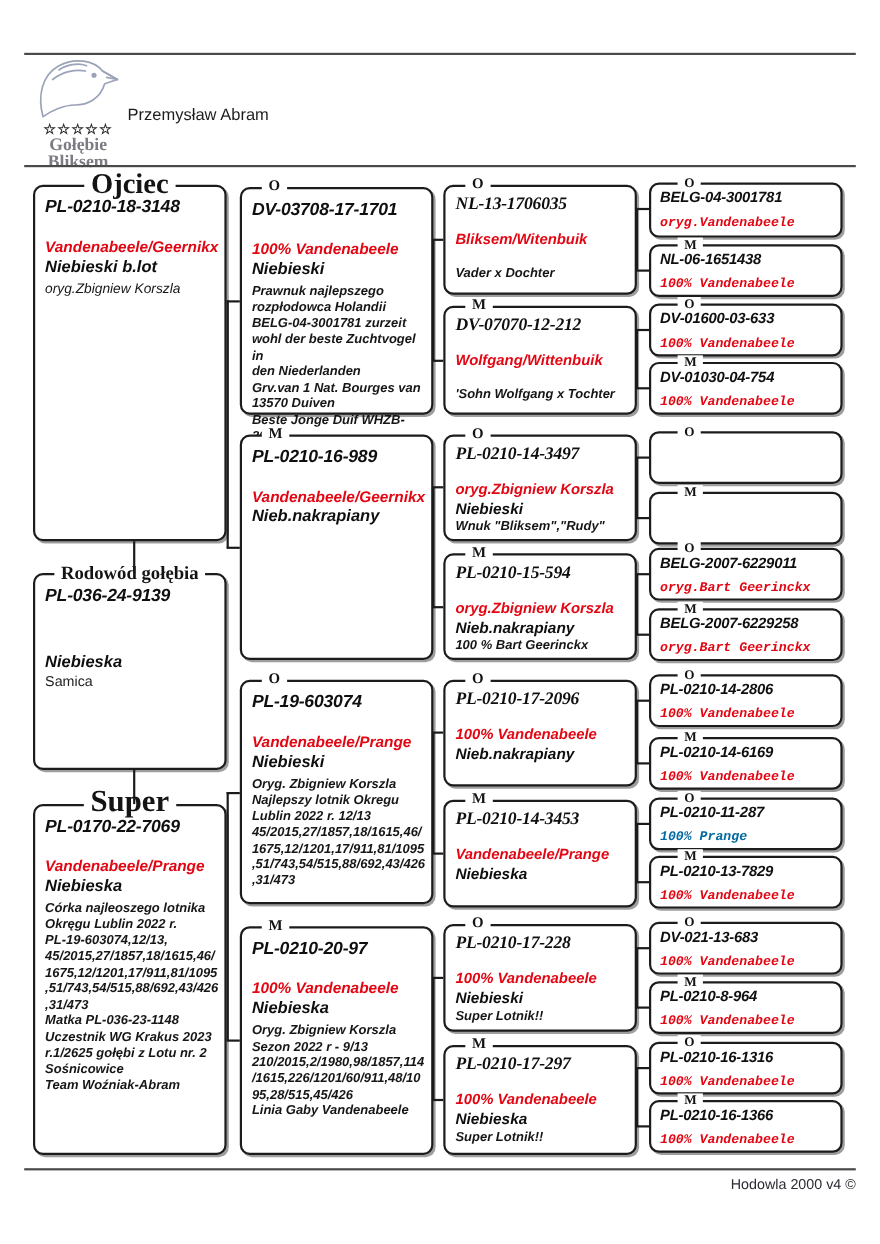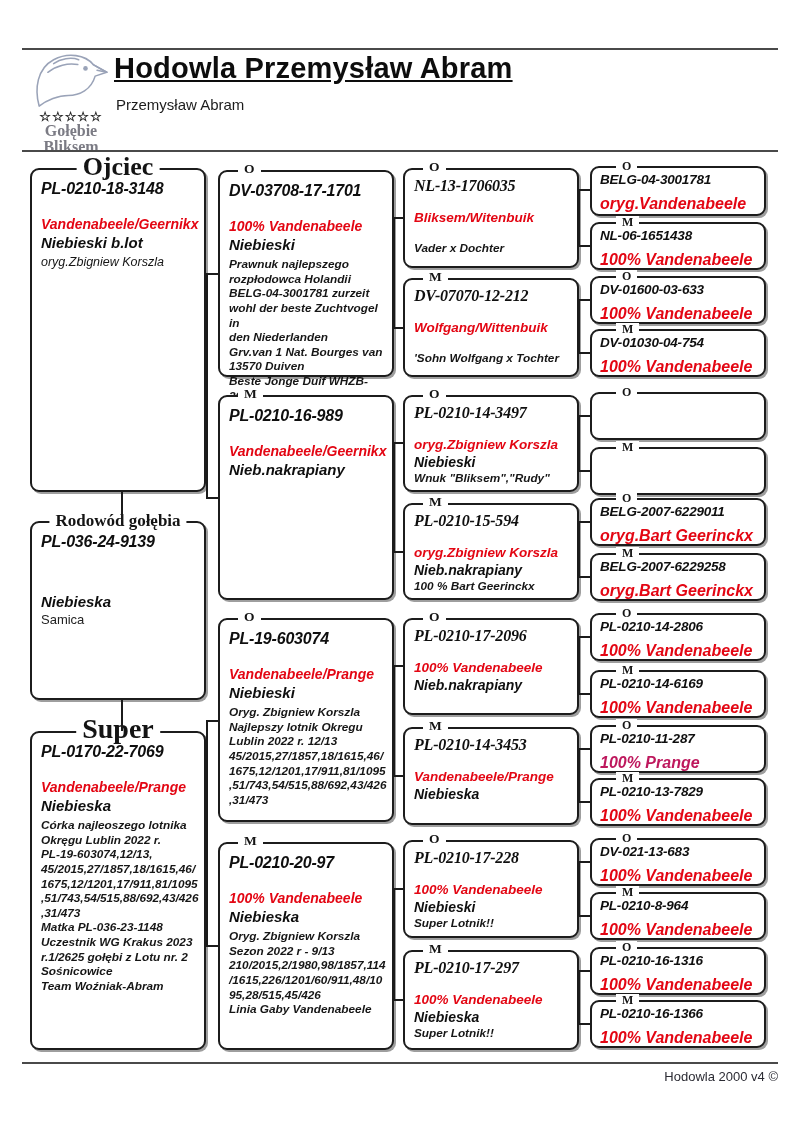--- a/index.html
+++ b/index.html
@@ -29,21 +29,21 @@
   .note.light{font-weight:400;font-size:12.5px;}
   .note.gap{margin-top:16px;font-style:italic;}
   .plain{font-size:13px;color:#222;}
   .subject-color{margin-top:42px;margin-bottom:2px;}
   .gen3{padding:7px 9px;}
   .gen3 .ring{font-size:16px;margin-bottom:15px;font-family:Liberation Serif, serif;}
   .gen3 .strain{font-size:13.5px;}
   .gen3 .colorline{font-size:14px;margin-bottom:1px;}
   .gen4{padding:4px 8px;}
   .gen4 .ring{font-size:13.5px;margin-bottom:8px;}
-  .gen4 .strain{font-size:16px;}
+  .gen4 .strain{font-size:12px;font-family:Liberation Mono, monospace;}
   .conn{position:absolute;background:#1b1b1b;}
   .footer-credit{position:absolute;right:22px;top:1069px;font-size:13px;color:#2b2b33;}
 </style>
 </head>
 <body>
 
 <div class="page">
 
   <div class="rule" style="left:22px;top:48px;width:756px;"></div>
 
@@ -58,21 +58,20 @@
           <path d="M18,21 C27,14 39,11 49,13"></path>
           <circle cx="57" cy="17" r="2.4" fill="#9aa3b8" stroke="none"></circle>
         </g>
       </svg>
     </span>
     <div class="stars">☆☆☆☆☆</div>
     <div class="lname">Gołębie</div>
     <div class="lname">Bliksem</div>
   </div>
 
-  <div class="title">Hodowla Przemysław Abram</div>
   <div class="subtitle">Przemysław Abram</div>
 
   <div class="rule" style="left:22px;top:150px;width:756px;"></div>
 
   <div class="pbox gen1" style="left:30px;top:168px;width:176px;height:324px">
     <span class="legend t-big">Ojciec</span>
     <div class="ring">PL-0210-18-3148</div>
     <div class="strain red" style="color: rgb(227, 6, 19);">Vandenabeele/Geernikx</div>
     <div class="colorline">Niebieski b.lot</div>
     <div class="note light">oryg.Zbigniew Korszla</div>
@@ -253,21 +252,21 @@
     <div class="strain red" style="color: rgb(227, 6, 19);">100% Vandenabeele</div>
   </div>
   <div class="pbox gen4" style="left:590px;top:670px;width:176px;height:48px">
     <span class="legend c4">M</span>
     <div class="ring">PL-0210-14-6169</div>
     <div class="strain red" style="color: rgb(227, 6, 19);">100% Vandenabeele</div>
   </div>
   <div class="pbox gen4" style="left:590px;top:725px;width:176px;height:48px">
     <span class="legend c4">O</span>
     <div class="ring">PL-0210-11-287</div>
-    <div class="strain red" style="color: #be185d;">100% Prange</div>
+    <div class="strain red" style="color: #0369a1;">100% Prange</div>
   </div>
   <div class="pbox gen4" style="left:590px;top:778px;width:176px;height:48px">
     <span class="legend c4">M</span>
     <div class="ring">PL-0210-13-7829</div>
     <div class="strain red" style="color: rgb(227, 6, 19);">100% Vandenabeele</div>
   </div>
   <div class="pbox gen4" style="left:590px;top:838px;width:176px;height:48px">
     <span class="legend c4">O</span>
     <div class="ring">DV-021-13-683</div>
     <div class="strain red" style="color: rgb(227, 6, 19);">100% Vandenabeele</div>

